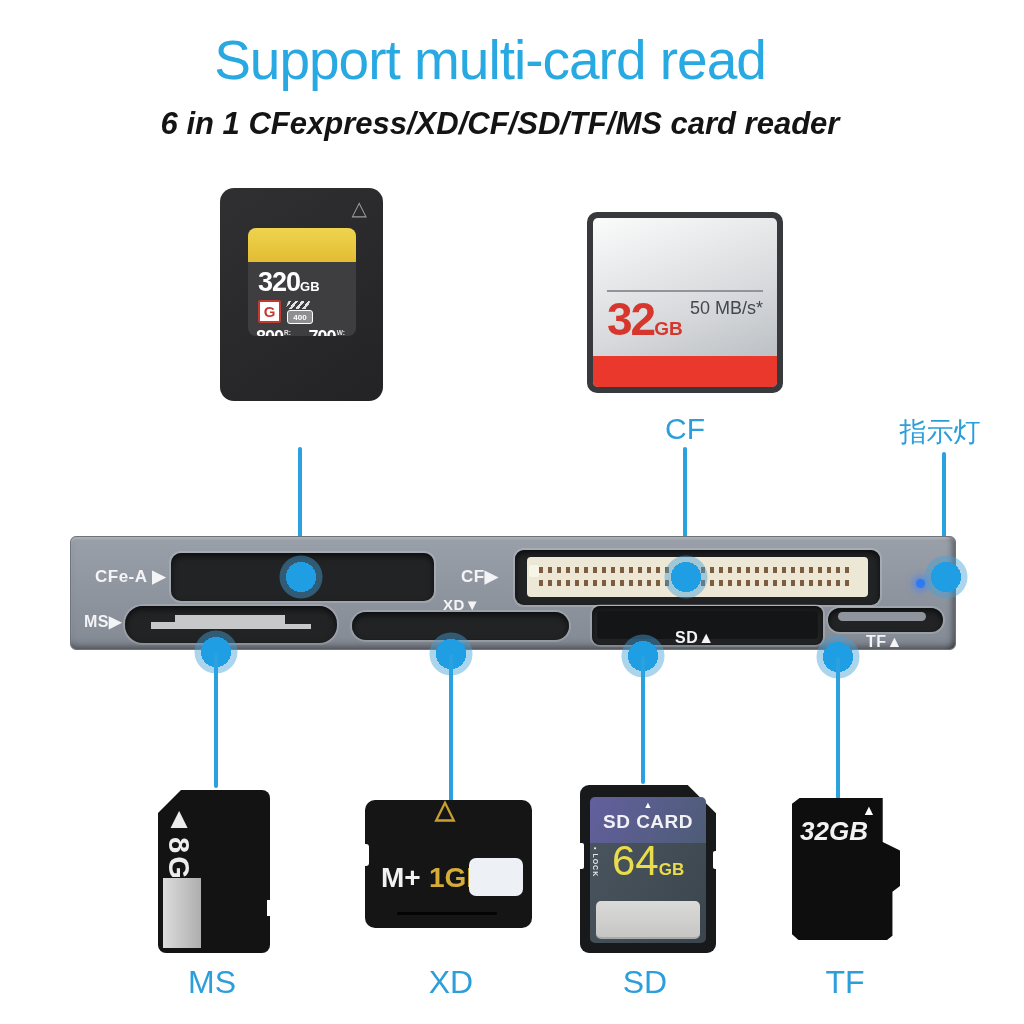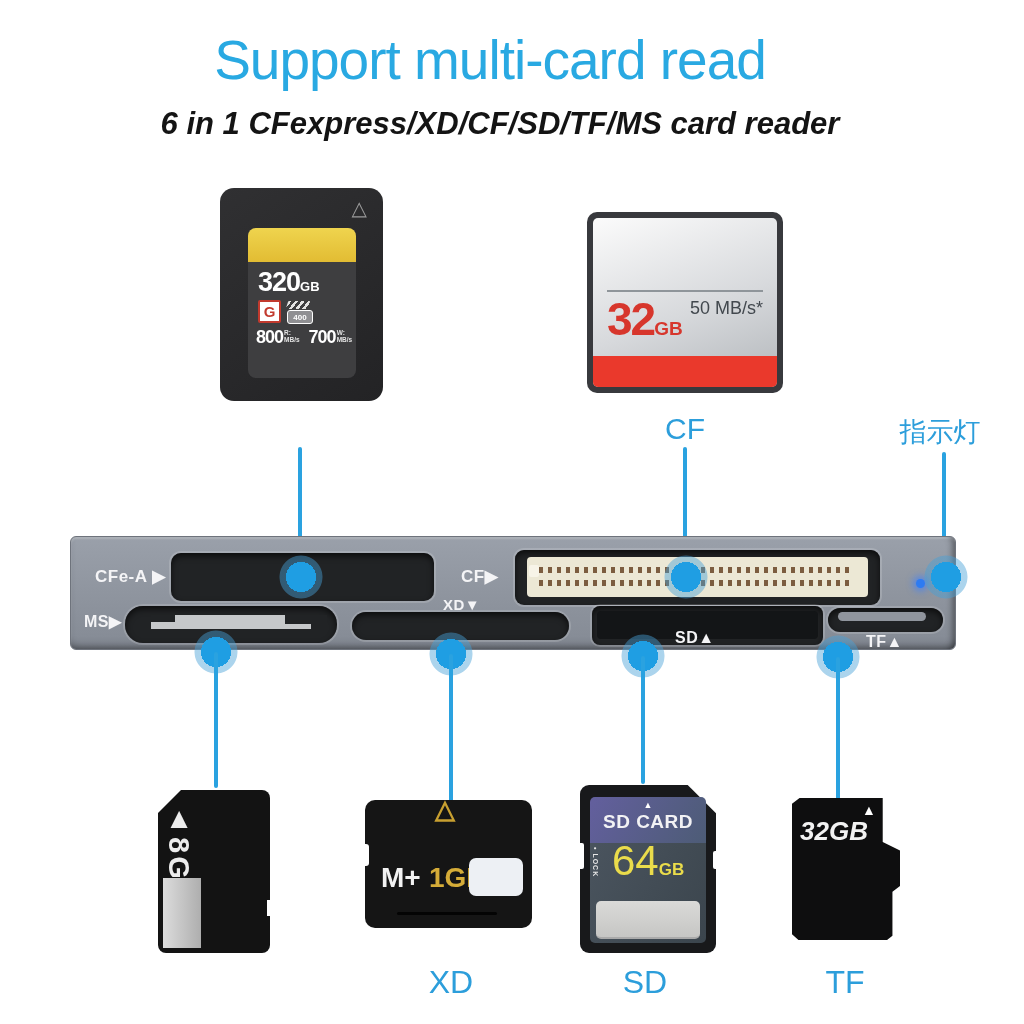--- a/index.html
+++ b/index.html
@@ -15,21 +15,21 @@
   
   .callout{position:absolute;color:#2c9edb;font-size:30px;text-align:center;}
   .vline{position:absolute;width:4px;background:#2aa2e0;border-radius:2px;}
   .node{position:absolute;width:44px;height:44px;border-radius:50%;
         background:radial-gradient(circle,#1f9ee3 0 15px,rgba(70,160,215,.45) 15px 21px,rgba(70,160,215,0) 22px);}
 
   
   .cfe-card{position:absolute;left:220px;top:188px;width:163px;height:213px;
             background:linear-gradient(145deg,#303032,#232325);border-radius:14px;}
   .cfe-marker{position:absolute;right:16px;top:8px;font-size:20px;color:#9a9a9a;}
-  .cfe-label{position:absolute;left:28px;top:40px;width:108px;height:150px;
+  .cfe-label{position:absolute;left:28px;top:40px;width:108px;height:108px;
              background:#3e3e40;border-radius:8px;overflow:hidden;}
   .cfe-yellow{height:34px;background:linear-gradient(#efd44e,#e2bc33);}
   .cfe-cap{margin:5px 0 0 10px;color:#fff;}
   .cfe-cap .n{font-size:27px;font-weight:bold;letter-spacing:-1px;}
   .cfe-cap .u{font-size:13px;font-weight:bold;}
   .cfe-badges{display:flex;align-items:flex-start;gap:6px;margin:2px 0 0 10px;height:24px;}
   .g-badge{display:inline-flex;align-items:center;justify-content:center;width:19px;height:19px;
            background:#fff;border:2px solid #c23a2e;color:#c23a2e;font-size:15px;font-weight:bold;border-radius:2px;}
   .vpg{display:inline-flex;flex-direction:column;align-items:flex-start;gap:1px;margin-top:1px;}
   .clapper{width:22px;height:8px;border-radius:1px;transform:skewX(-18deg);
@@ -252,17 +252,18 @@
         <div class="sd-plate"></div>
       </div>
     </div>
   </div>
 
   <div class="tf-card">
     <div class="tf-marker">▲</div>
     <div class="tf-cap">32GB</div>
   </div>
 
+  <div class="bottom-label" style="left:152px;">MS</div>
   <div class="bottom-label" style="left:391px;">XD</div>
   <div class="bottom-label" style="left:585px;">SD</div>
   <div class="bottom-label" style="left:785px;">TF</div>
 
 </div>
 
 </body></html>

